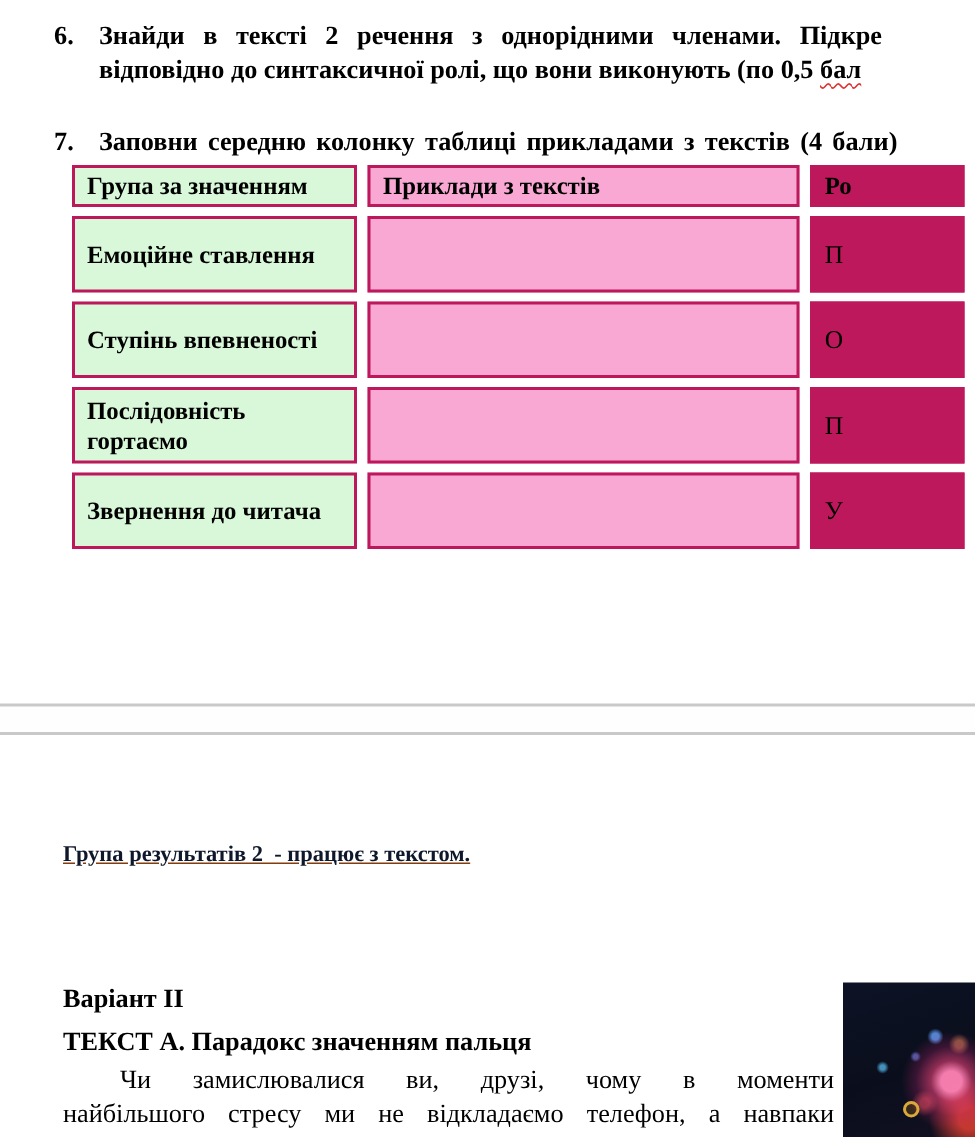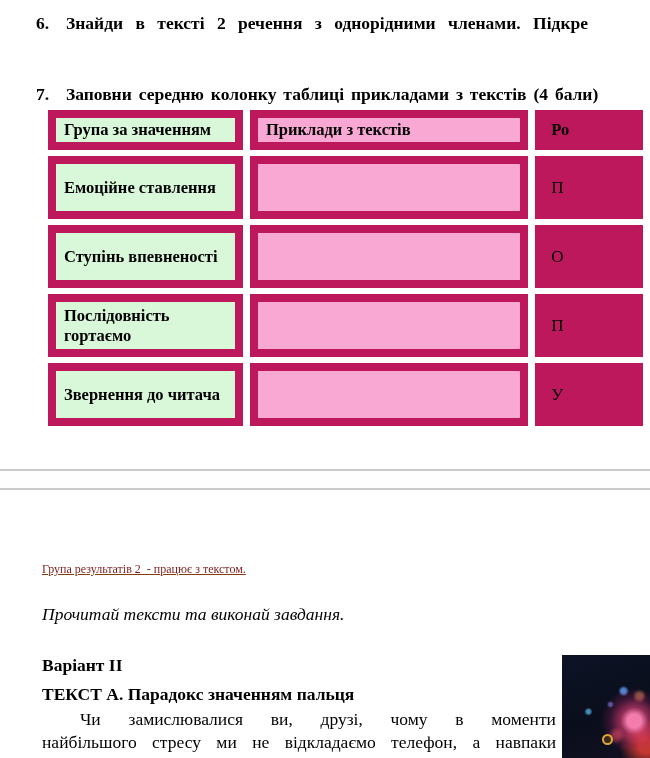--- a/index.html
+++ b/index.html
@@ -33,21 +33,21 @@
     text-underline-offset: 3px;
   }
 
   
   table.grid {
     border-collapse: separate;
     border-spacing: 7px 6px;
     table-layout: fixed;
   }
   table.grid th, table.grid td {
-    border: 8px solid #be185d;
+    border: 2px solid #be185d;
     vertical-align: middle;
     padding: 0 4px 0 8px;
     overflow: hidden;
   }
   th.c1, td.c1 { width: 197px; background: #d9f7d9; }
   th.c2, td.c2 { width: 336px; background: #f9a8d4; }
   th.c3, td.c3 { width: 110px; background: #be185d; }
   table.grid th { height: 24px; font-size: 16.5px; font-weight: bold; text-align: left; }
   table.grid td { height: 47px; }
   td.c1 { font-size: 16.5px; font-weight: bold; }
@@ -58,22 +58,22 @@
     left: 0; top: 469px;
     width: 650px; height: 17px;
     background: #fefefe;
     border-top: 2px solid #c9c9c9;
     border-bottom: 2px solid #c9c9c9;
   }
 
   
   .heading2 {
     left: 42px; top: 562px;
-    font-size: 12px; font-weight: normal;
-    color: #7f1d1d;
+    font-size: 15px; font-weight: bold;
+    color: #0f172a;
     text-decoration: underline;
     text-decoration-color: #843c0c;
     white-space: pre;
   }
   .instruction {
     left: 42px; top: 604px;
     font-size: 17.5px; font-style: italic;
   }
   .variant {
     left: 42px; top: 655px;
@@ -122,20 +122,21 @@
     background: rgba(120,80,20,0.4);
   }
 </style>
 </head>
 <body>
 
 <div id="doc">
 
   <span class="abs item-num" style="left:36px; top:13px;">6.</span>
   <div class="abs item-line wide-just" style="left:66px; top:13px;font-family:Liberation Serif, serif;">Знайди в тексті 2 речення з однорідними членами. Підкре</div>
+  <div class="abs item-line" style="left:66px; top:36px;"><span>відповідно до синтаксичної ролі, що вони виконують (по 0,5 </span><span class="spell-error">бал</span></div>
 
   <span class="abs item-num" style="left:36px; top:84px;">7.</span>
   <div class="abs item-line slight-just" style="left:66px; top:84px;">Заповни середню колонку таблиці прикладами з текстів (4 бали)</div>
 
   <table class="grid abs" style="left:41px; top:104px;">
     <tbody>
         <tr>
       <th class="c1">Група за значенням</th>
       <th class="c2">Приклади з текстів</th>
       <th class="c3">Ро</th>
@@ -159,21 +160,20 @@
       <td class="c1">Звернення до читача</td>
       <td class="c2"></td>
       <td class="c3">У</td>
     </tr>
   </tbody>
     </table>
 
   <div class="abs page-break"></div>
 
   <div class="abs heading2">Група результатів 2  - працює з текстом.</div>
-  <div class="abs instruction">Прочитай тексти та виконай завдання.</div>
   <div class="abs variant">Варіант II</div>
   <div class="abs text-a-title">ТЕКСТ А. Парадокс значенням пальця</div>
 
   <div class="abs paragraph">
     <div class="pline indent">Чи замислювалися ви, друзі, чому в моменти</div>
     <div class="pline">найбільшого стресу ми не відкладаємо телефон, а навпаки</div>
     <div class="pline">ще міцніше стискаємо його та гортаємо стрічку новин</div>
   </div>
 
   <div class="abs illustration">

